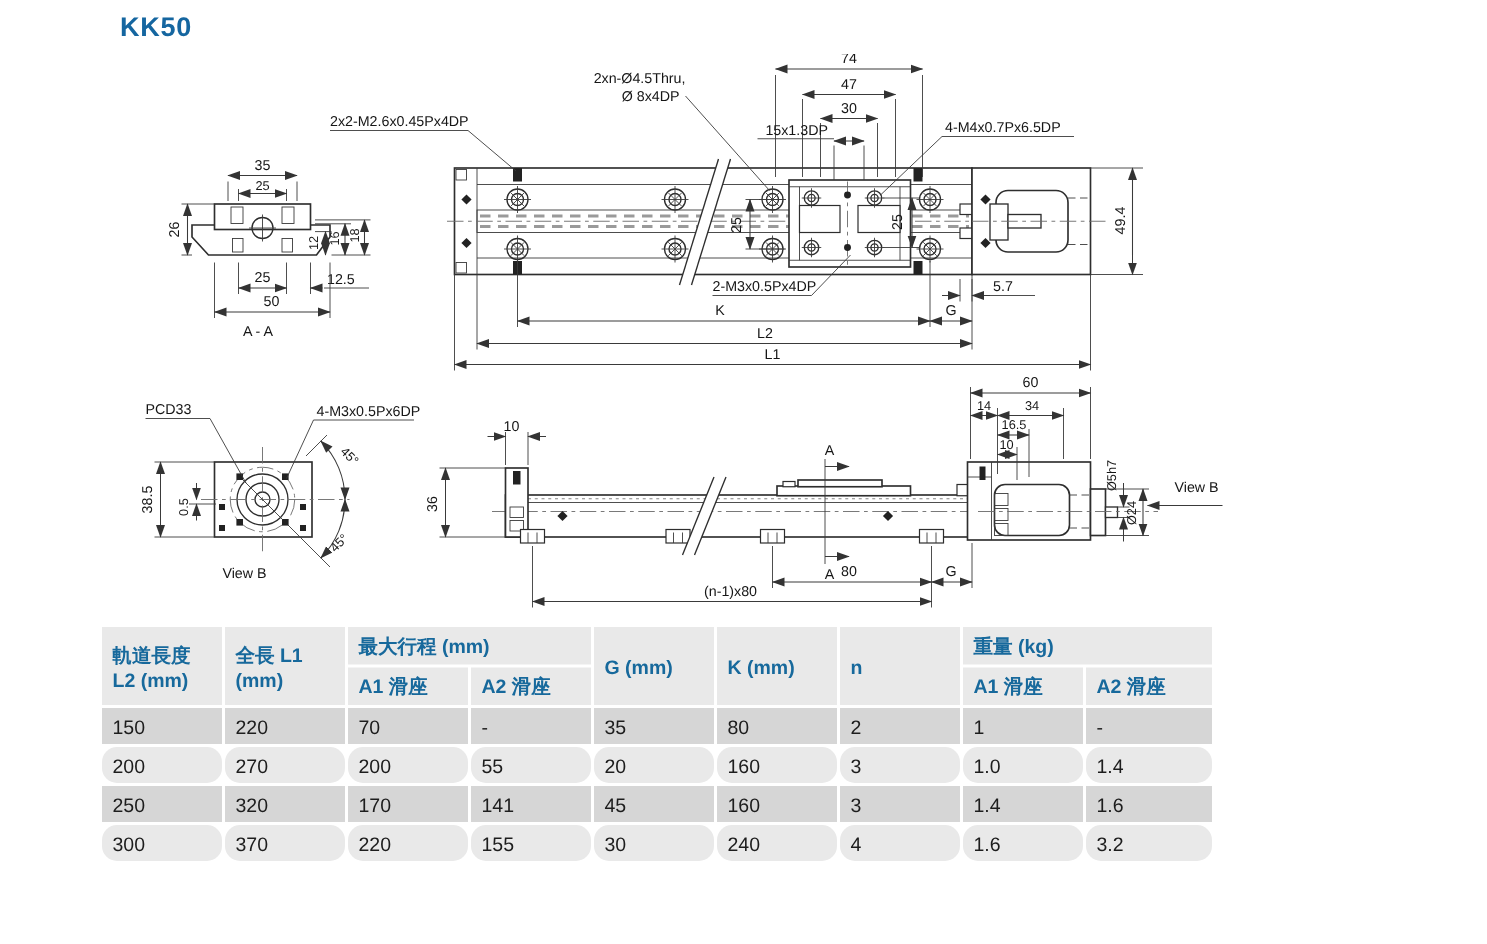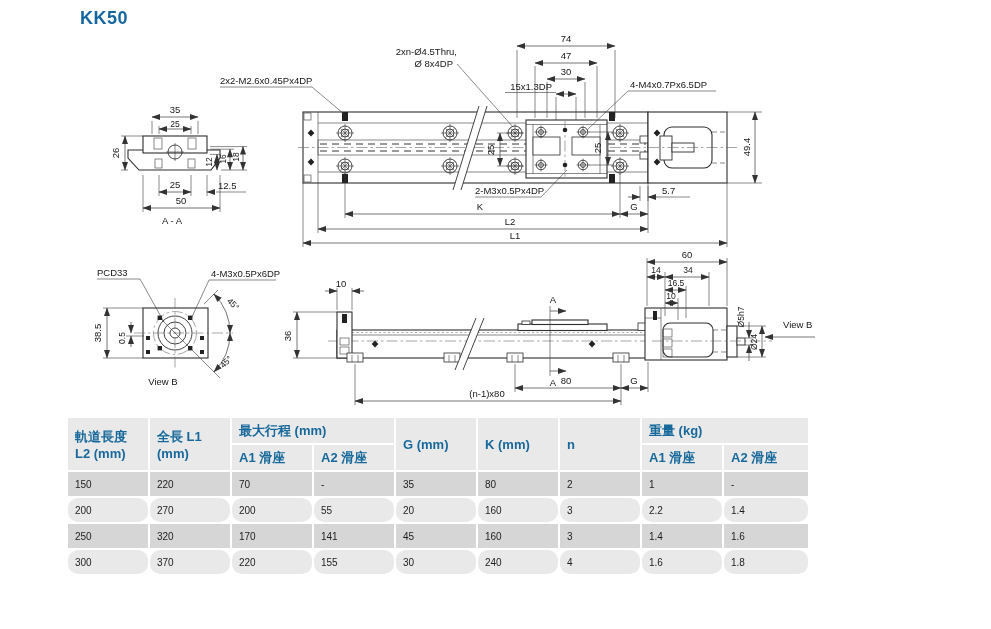--- a/index.html
+++ b/index.html
@@ -18,21 +18,21 @@
   .dsh{stroke-dasharray:5 3;}
   .w{fill:#fff;stroke:none;}
   .dk{fill:#222;stroke:none;}
   svg text{font-family:"Liberation Sans",sans-serif;font-size:9.5px;fill:#161616;}
   .tm{text-anchor:middle;} .te{text-anchor:end;}
   
   .tablewrap{position:absolute;left:66px;top:416px;}
   table.spec{border-collapse:separate;border-spacing:2px;}
   table.spec th,table.spec td{padding:2px 7px;text-align:left;vertical-align:middle;}
   table.spec th{background:#e9e9e9;color:#17699c;font-size:13px;font-weight:bold;height:21px;}
-  table.spec td{font-size:10px;color:#1d1d1d;height:20px;}
+  table.spec td{font-size:13px;color:#1d1d1d;height:20px;}
   tr.r-odd td{background:#d6d6d6;}
   tr.r-even td{background:#e9e9e9;border-radius:10px;}
   .c1{width:80px;} .cm{width:80px;} .c9{width:84px;}
   th.span-center{text-align:center;}
 </style>
 </head>
 <body>
 
 <div class="page">
   <div class="title">KK50</div>
@@ -436,21 +436,21 @@
           <td>-</td>
         </tr>
         <tr class="r-even">
           <td>200</td>
           <td>270</td>
           <td>200</td>
           <td>55</td>
           <td>20</td>
           <td>160</td>
           <td>3</td>
-          <td>2.2</td>
+          <td>1.0</td>
           <td>1.4</td>
         </tr>
         <tr class="r-odd">
           <td>250</td>
           <td>320</td>
           <td>170</td>
           <td>141</td>
           <td>45</td>
           <td>160</td>
           <td>3</td>
@@ -459,18 +459,18 @@
         </tr>
         <tr class="r-even">
           <td>300</td>
           <td>370</td>
           <td>220</td>
           <td>155</td>
           <td>30</td>
           <td>240</td>
           <td>4</td>
           <td>1.6</td>
-          <td>1.8</td>
+          <td>3.2</td>
         </tr>
       </tbody>
     </table>
   </div>
 </div>
 
 </body></html>

